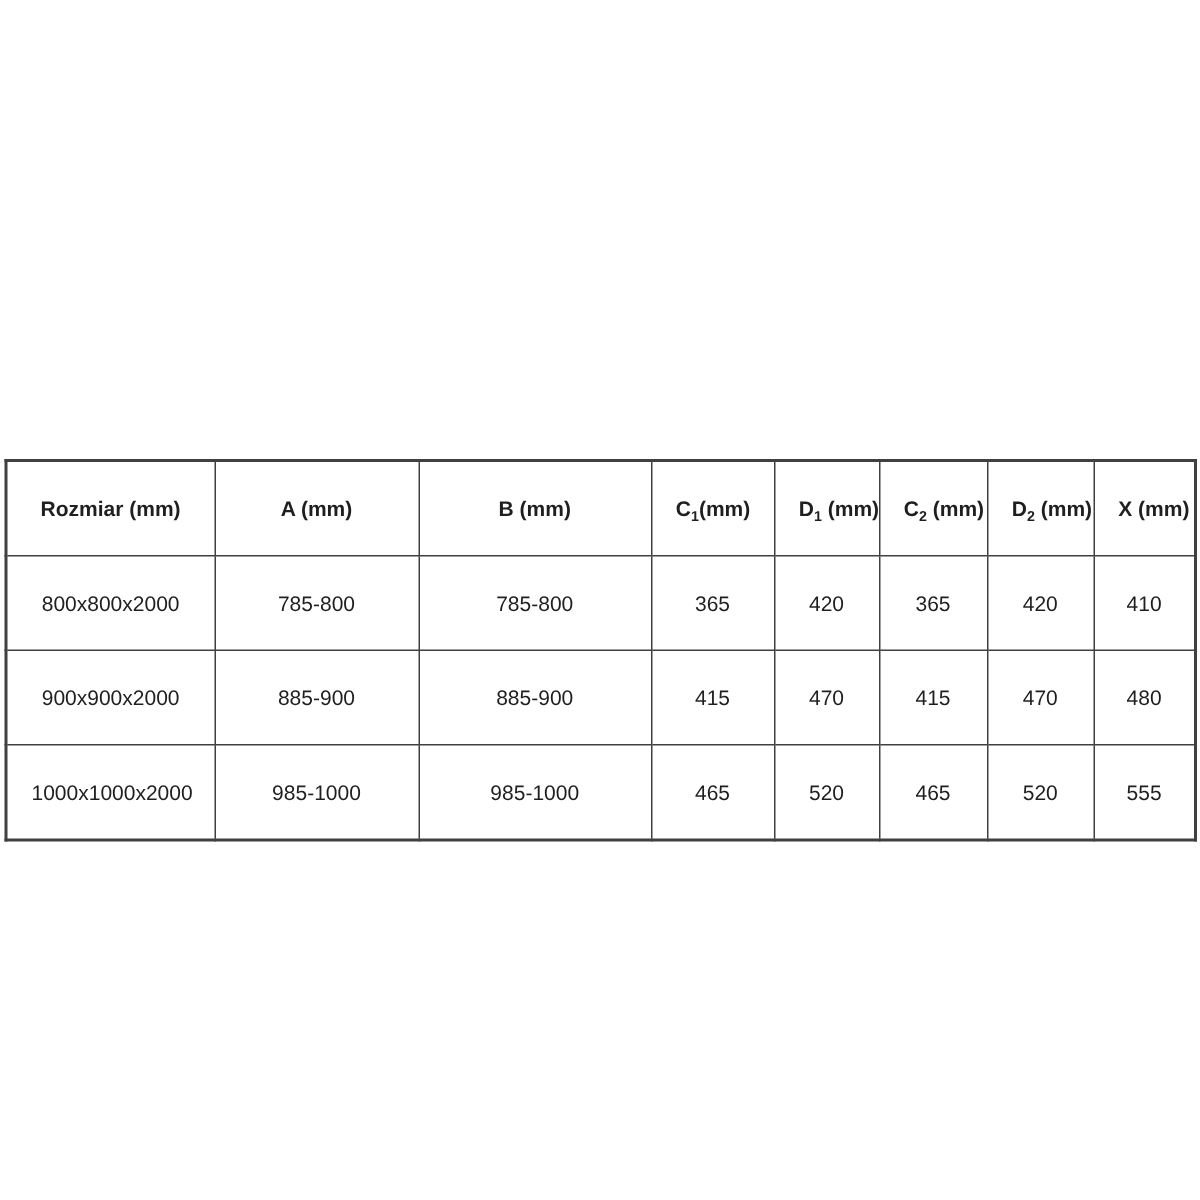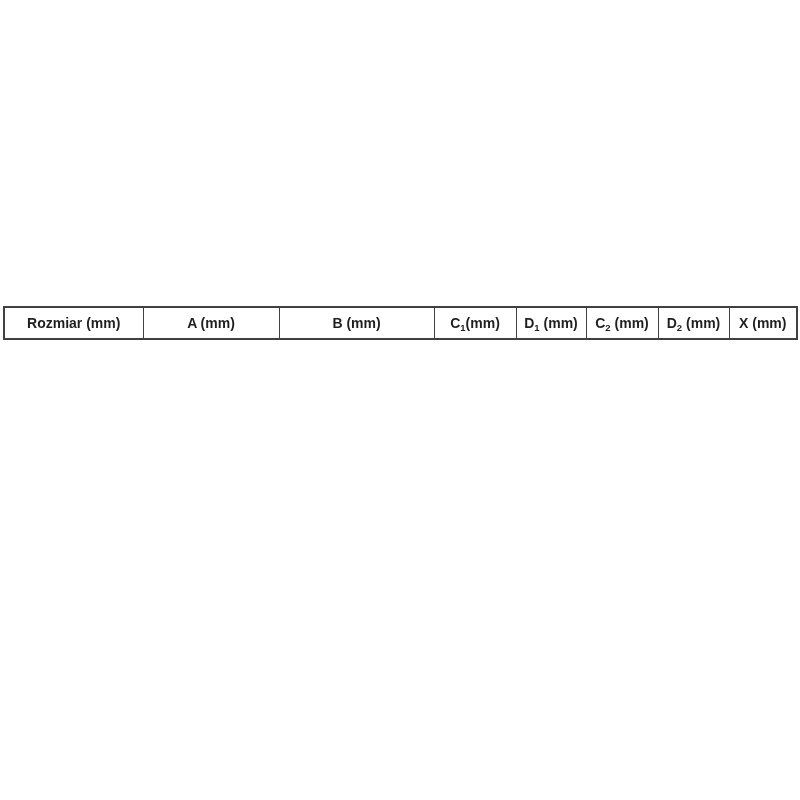--- a/index.html
+++ b/index.html
@@ -27,21 +27,21 @@
   }
   table.dims-table, table.dims-table th, table.dims-table td {
     border: 1px solid var(--border-color);
   }
   table.dims-table {
     border-width: 2px;
   }
   th, td {
     text-align: center;
     vertical-align: middle;
-    padding: 0;
+    padding: 16px;
     font-size: 14px;
     height: 30px;
     overflow: hidden;
     white-space: nowrap;
   }
   th {
     font-weight: bold;
   }
   sub {
     font-size: 9.5px;
@@ -69,14 +69,44 @@
       <th><span>A (mm)</span><sub></sub><span></span></th>
       <th><span>B (mm)</span><sub></sub><span></span></th>
       <th><span>C</span><sub>1</sub><span>(mm)</span></th>
       <th><span>D</span><sub>1</sub><span> (mm)</span></th>
       <th><span>C</span><sub>2</sub><span> (mm)</span></th>
       <th><span>D</span><sub>2</sub><span> (mm)</span></th>
       <th><span>X (mm)</span><sub></sub><span></span></th>
     </tr>
   </thead>
   <tbody>
+    <tr>
+      <td>800x800x2000</td>
+      <td>785-800</td>
+      <td>785-800</td>
+      <td>365</td>
+      <td>420</td>
+      <td>365</td>
+      <td>420</td>
+      <td>410</td>
+    </tr>
+    <tr>
+      <td>900x900x2000</td>
+      <td>885-900</td>
+      <td>885-900</td>
+      <td>415</td>
+      <td>470</td>
+      <td>415</td>
+      <td>470</td>
+      <td>480</td>
+    </tr>
+    <tr>
+      <td>1000x1000x2000</td>
+      <td>985-1000</td>
+      <td>985-1000</td>
+      <td>465</td>
+      <td>520</td>
+      <td>465</td>
+      <td>520</td>
+      <td>555</td>
+    </tr>
   </tbody>
 </table>
 
 </body></html>

